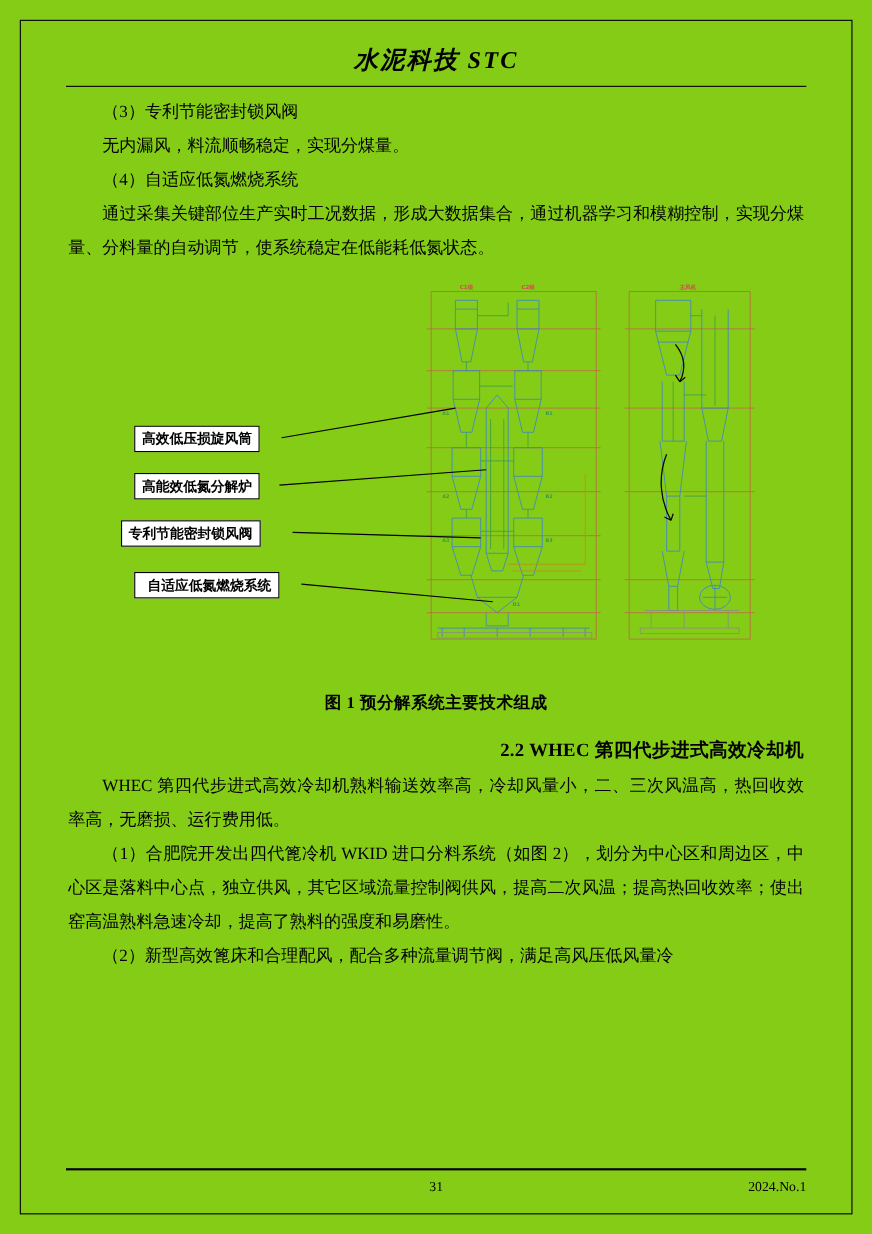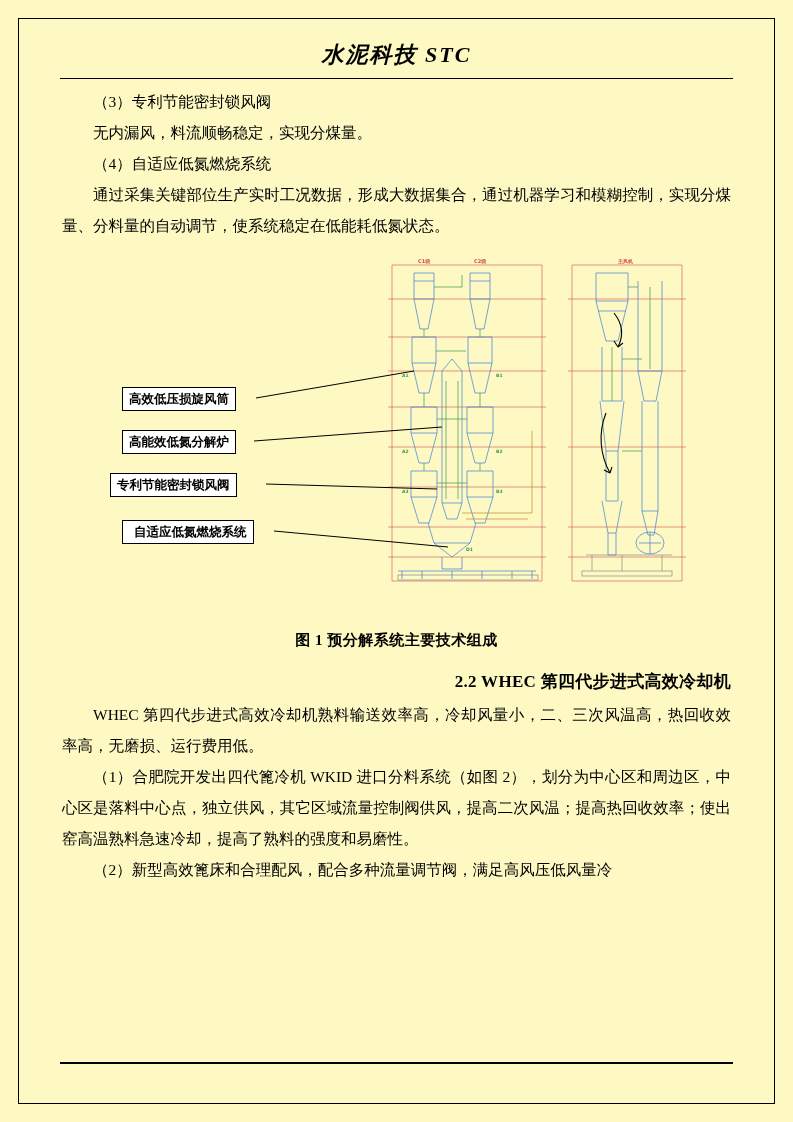--- a/index.html
+++ b/index.html
@@ -3,21 +3,21 @@
 <meta charset="utf-8">
 <style>
   html, body {
     margin: 0;
     padding: 0;
     background: #8a8a8a;
   }
   .page {
     width: 793px;
     height: 1122px;
-    background: #fef9c3;
+    background: #84cc16;
     position: relative;
     margin: 0 auto;
     box-sizing: border-box;
     font-family: "Liberation Serif", "DejaVu Serif", serif;
     color: #000000;
     overflow: hidden;
   }
   .page-border {
     position: absolute;
     left: 18px;
@@ -350,14 +350,18 @@
 
     <h2 class="section-heading">2.2 WHEC 第四代步进式高效冷却机</h2>
 
     <p class="para indent">WHEC 第四代步进式高效冷却机熟料输送效率高，冷却风量小，二、三次风温高，热回收效率高，无磨损、运行费用低。</p>
     <p class="para indent">（1）合肥院开发出四代篦冷机 WKID 进口分料系统（如图 2），划分为中心区和周边区，中心区是落料中心点，独立供风，其它区域流量控制阀供风，提高二次风温；提高热回收效率；使出窑高温熟料急速冷却，提高了熟料的强度和易磨性。</p>
     <p class="para indent">（2）新型高效篦床和合理配风，配合多种流量调节阀，满足高风压低风量冷</p>
 
   </div>
 
   <div class="footer-rule"></div>
+  <div class="footer">
+    <span class="footer-page">31</span>
+    <span class="footer-issue">2024.No.1</span>
+  </div>
 
 </div>
 
 </body></html>

